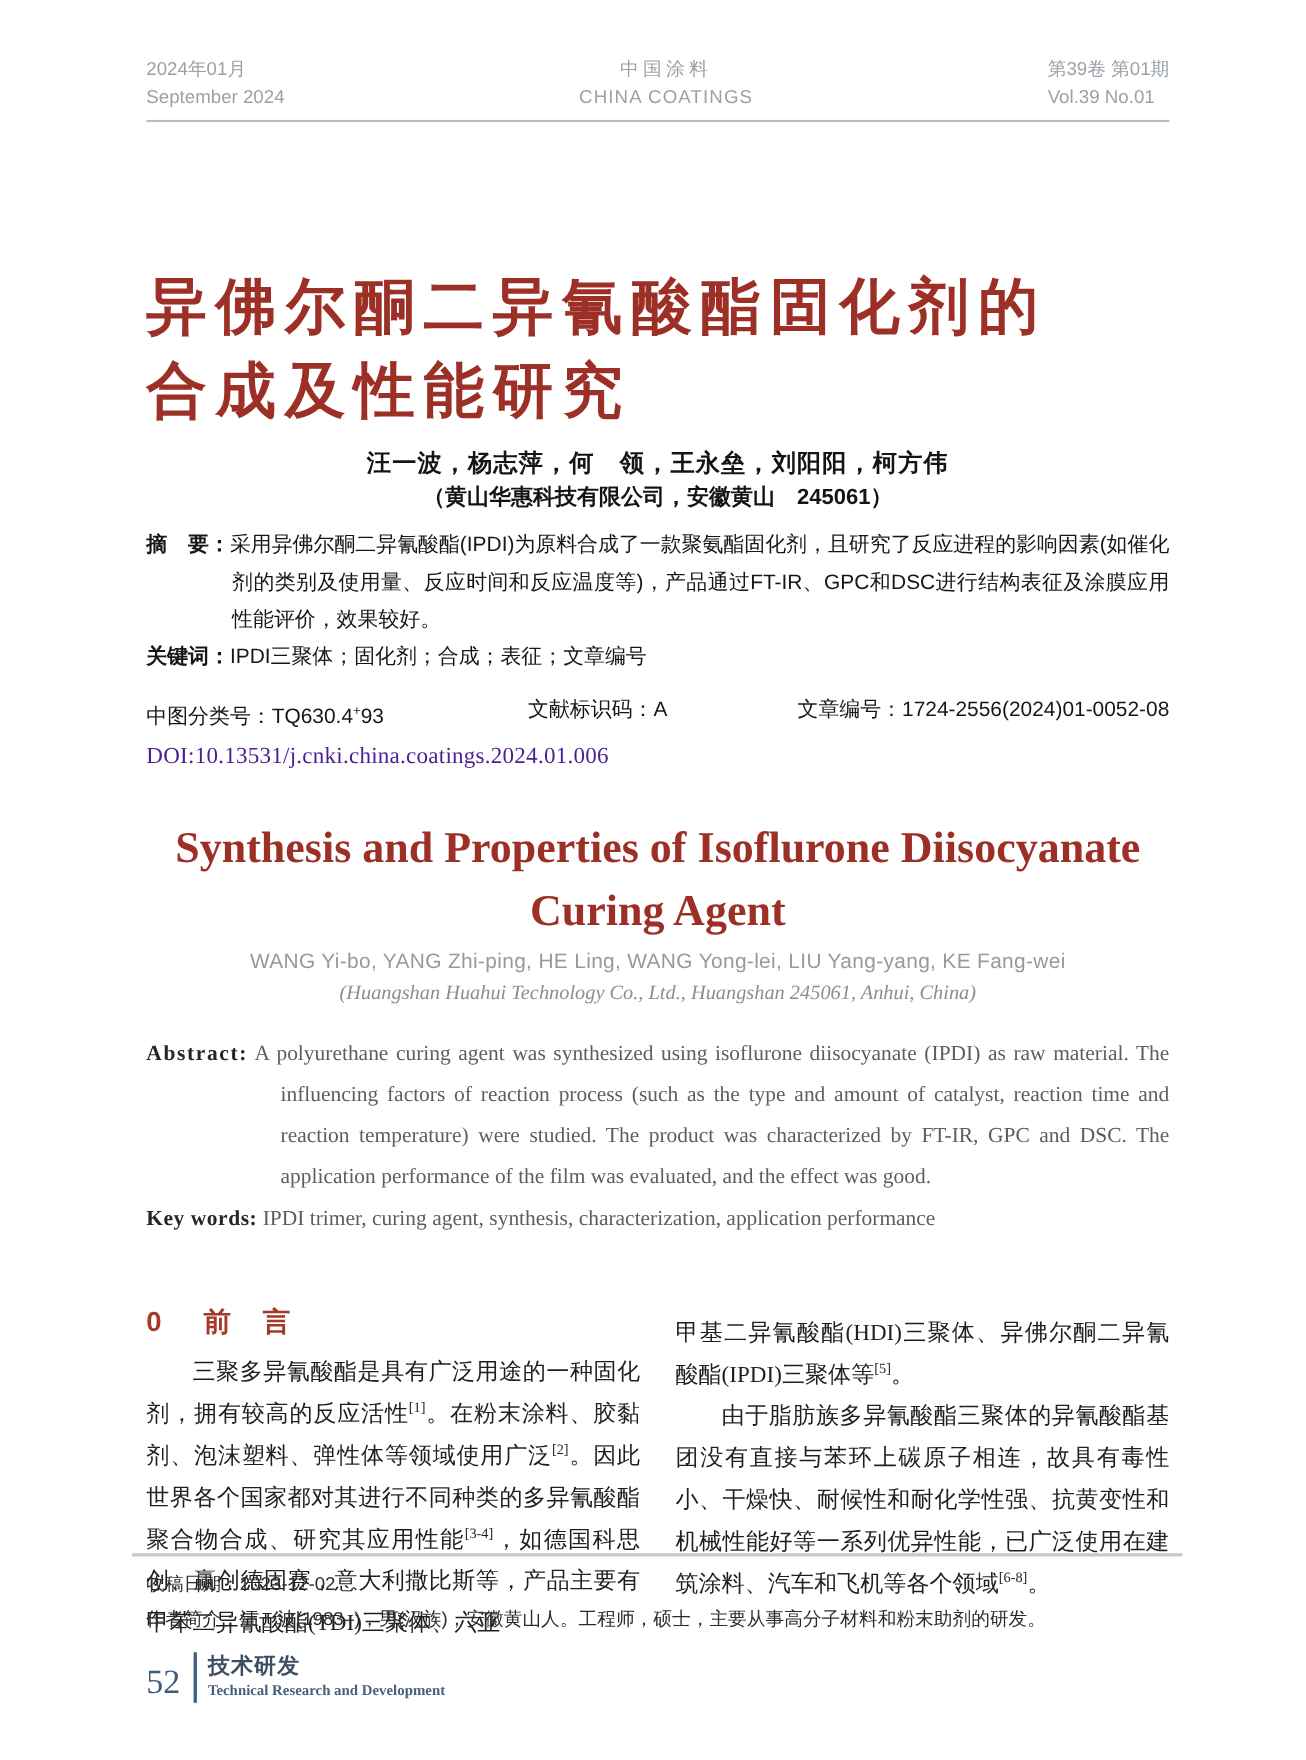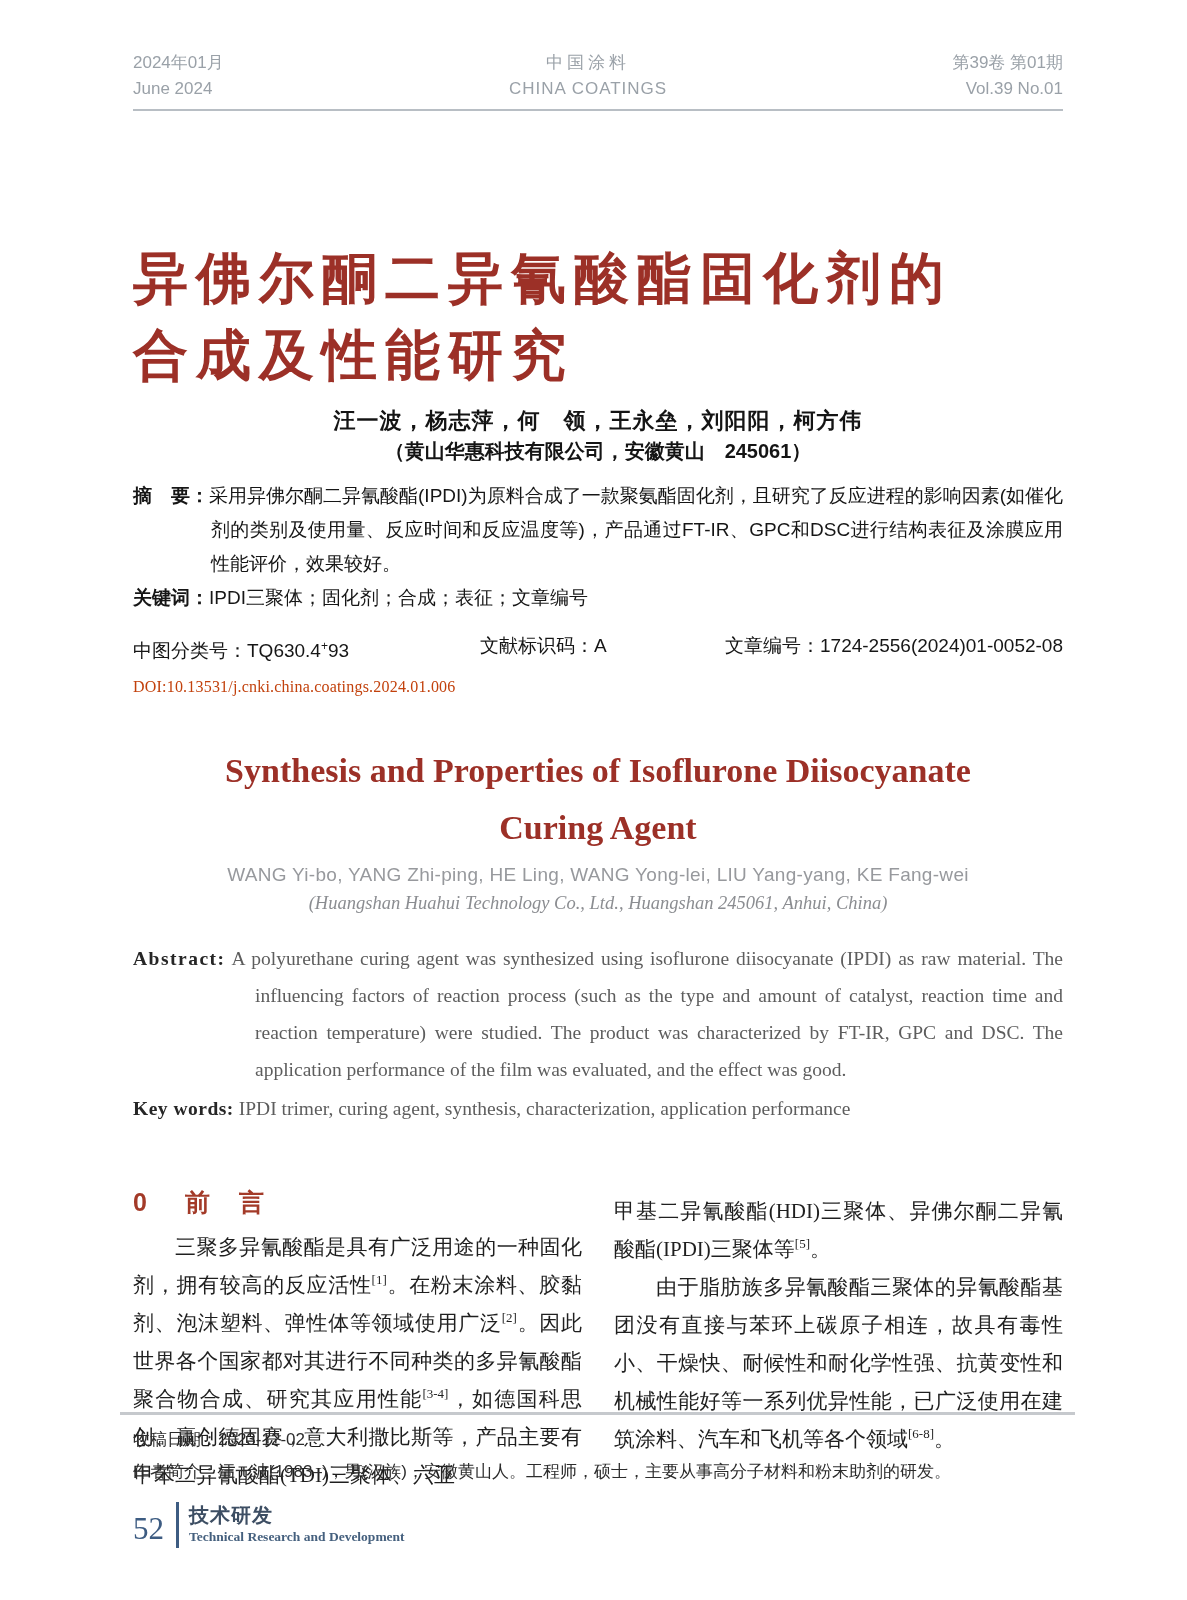--- a/index.html
+++ b/index.html
@@ -10,21 +10,21 @@
     font-family:"Liberation Sans", sans-serif; color:#1c1c1c;
   }
   
   .journal-header {
     position:absolute; top:50px; left:133px; width:930px;
     display:flex; justify-content:space-between;
     color:#9aa1a8; font-size:17px; line-height:26px;
   }
   .journal-header .c { text-align:center; letter-spacing:4px; }
   .journal-header .c .en { letter-spacing:1px; }
-  .journal-header .r { text-align:right; }
+  .journal-header .r { text-align:left; }
   .header-rule { position:absolute; top:109px; left:133px; width:930px; height:2px; background:#b8bec4; }
 
   
   .title-zh {
     position:absolute; top:240px; left:133px; width:930px; text-align:left;
     color:#9c3027; font-weight:bold; font-size:55px; line-height:77px; letter-spacing:8px;
     font-family:"Liberation Sans", sans-serif;
   }
   .authors-zh {
     position:absolute; top:406px; left:133px; width:930px; text-align:center;
@@ -37,28 +37,28 @@
 
   
   .meta-zh { position:absolute; top:479px; left:133px; width:930px; font-size:19px; line-height:34px; color:#161616; }
   .hang-zh { padding-left:78px; text-indent:-78px; text-align:justify; }
   .lab { font-weight:bold; }
   .clc-row { position:relative; margin-top:14px; height:34px; }
   .clc-row .mid { position:absolute; left:347px; top:0; }
   .clc-row .right { position:absolute; right:0; top:0; }
   .clc-row sup { font-size:12px; }
   .doi-line {
-    margin-top:7px; font-family:"Liberation Serif", serif; font-size:16px; color:#c2410c; letter-spacing:0.2px;
+    margin-top:7px; font-family:"Liberation Serif", serif; font-size:21px; color:#4c1d95; letter-spacing:0.2px;
   }
 
   
   .title-en {
     position:absolute; top:742px; left:133px; width:930px; text-align:center;
     font-family:"Liberation Serif", serif; font-weight:bold;
-    color:#9c3027; font-size:34px; line-height:57px;
+    color:#9c3027; font-size:40px; line-height:57px;
   }
   .authors-en {
     position:absolute; top:864px; left:133px; width:930px; text-align:center;
     font-size:19px; color:#97999d; letter-spacing:0.3px;
   }
   .affiliation-en {
     position:absolute; top:893px; left:133px; width:930px; text-align:center;
     font-family:"Liberation Serif", serif; font-style:italic; font-size:18.5px; color:#8b8d91;
   }
 
@@ -99,21 +99,21 @@
   .footer-col .en { font-family:"Liberation Serif", serif; font-weight:bold; font-size:13.5px; color:#45607e; line-height:20px; }
 </style>
 </head>
 <body>
 
 <div class="page">
 
   <div class="journal-header">
     <div class="l">
       <div>2024年01月</div>
-      <div>June 2024</div>
+      <div>September 2024</div>
     </div>
     <div class="c">
       <div>中国涂料</div>
       <div class="en">CHINA COATINGS</div>
     </div>
     <div class="r">
       <div>第39卷 第01期</div>
       <div>Vol.39  No.01</div>
     </div>
   </div>

